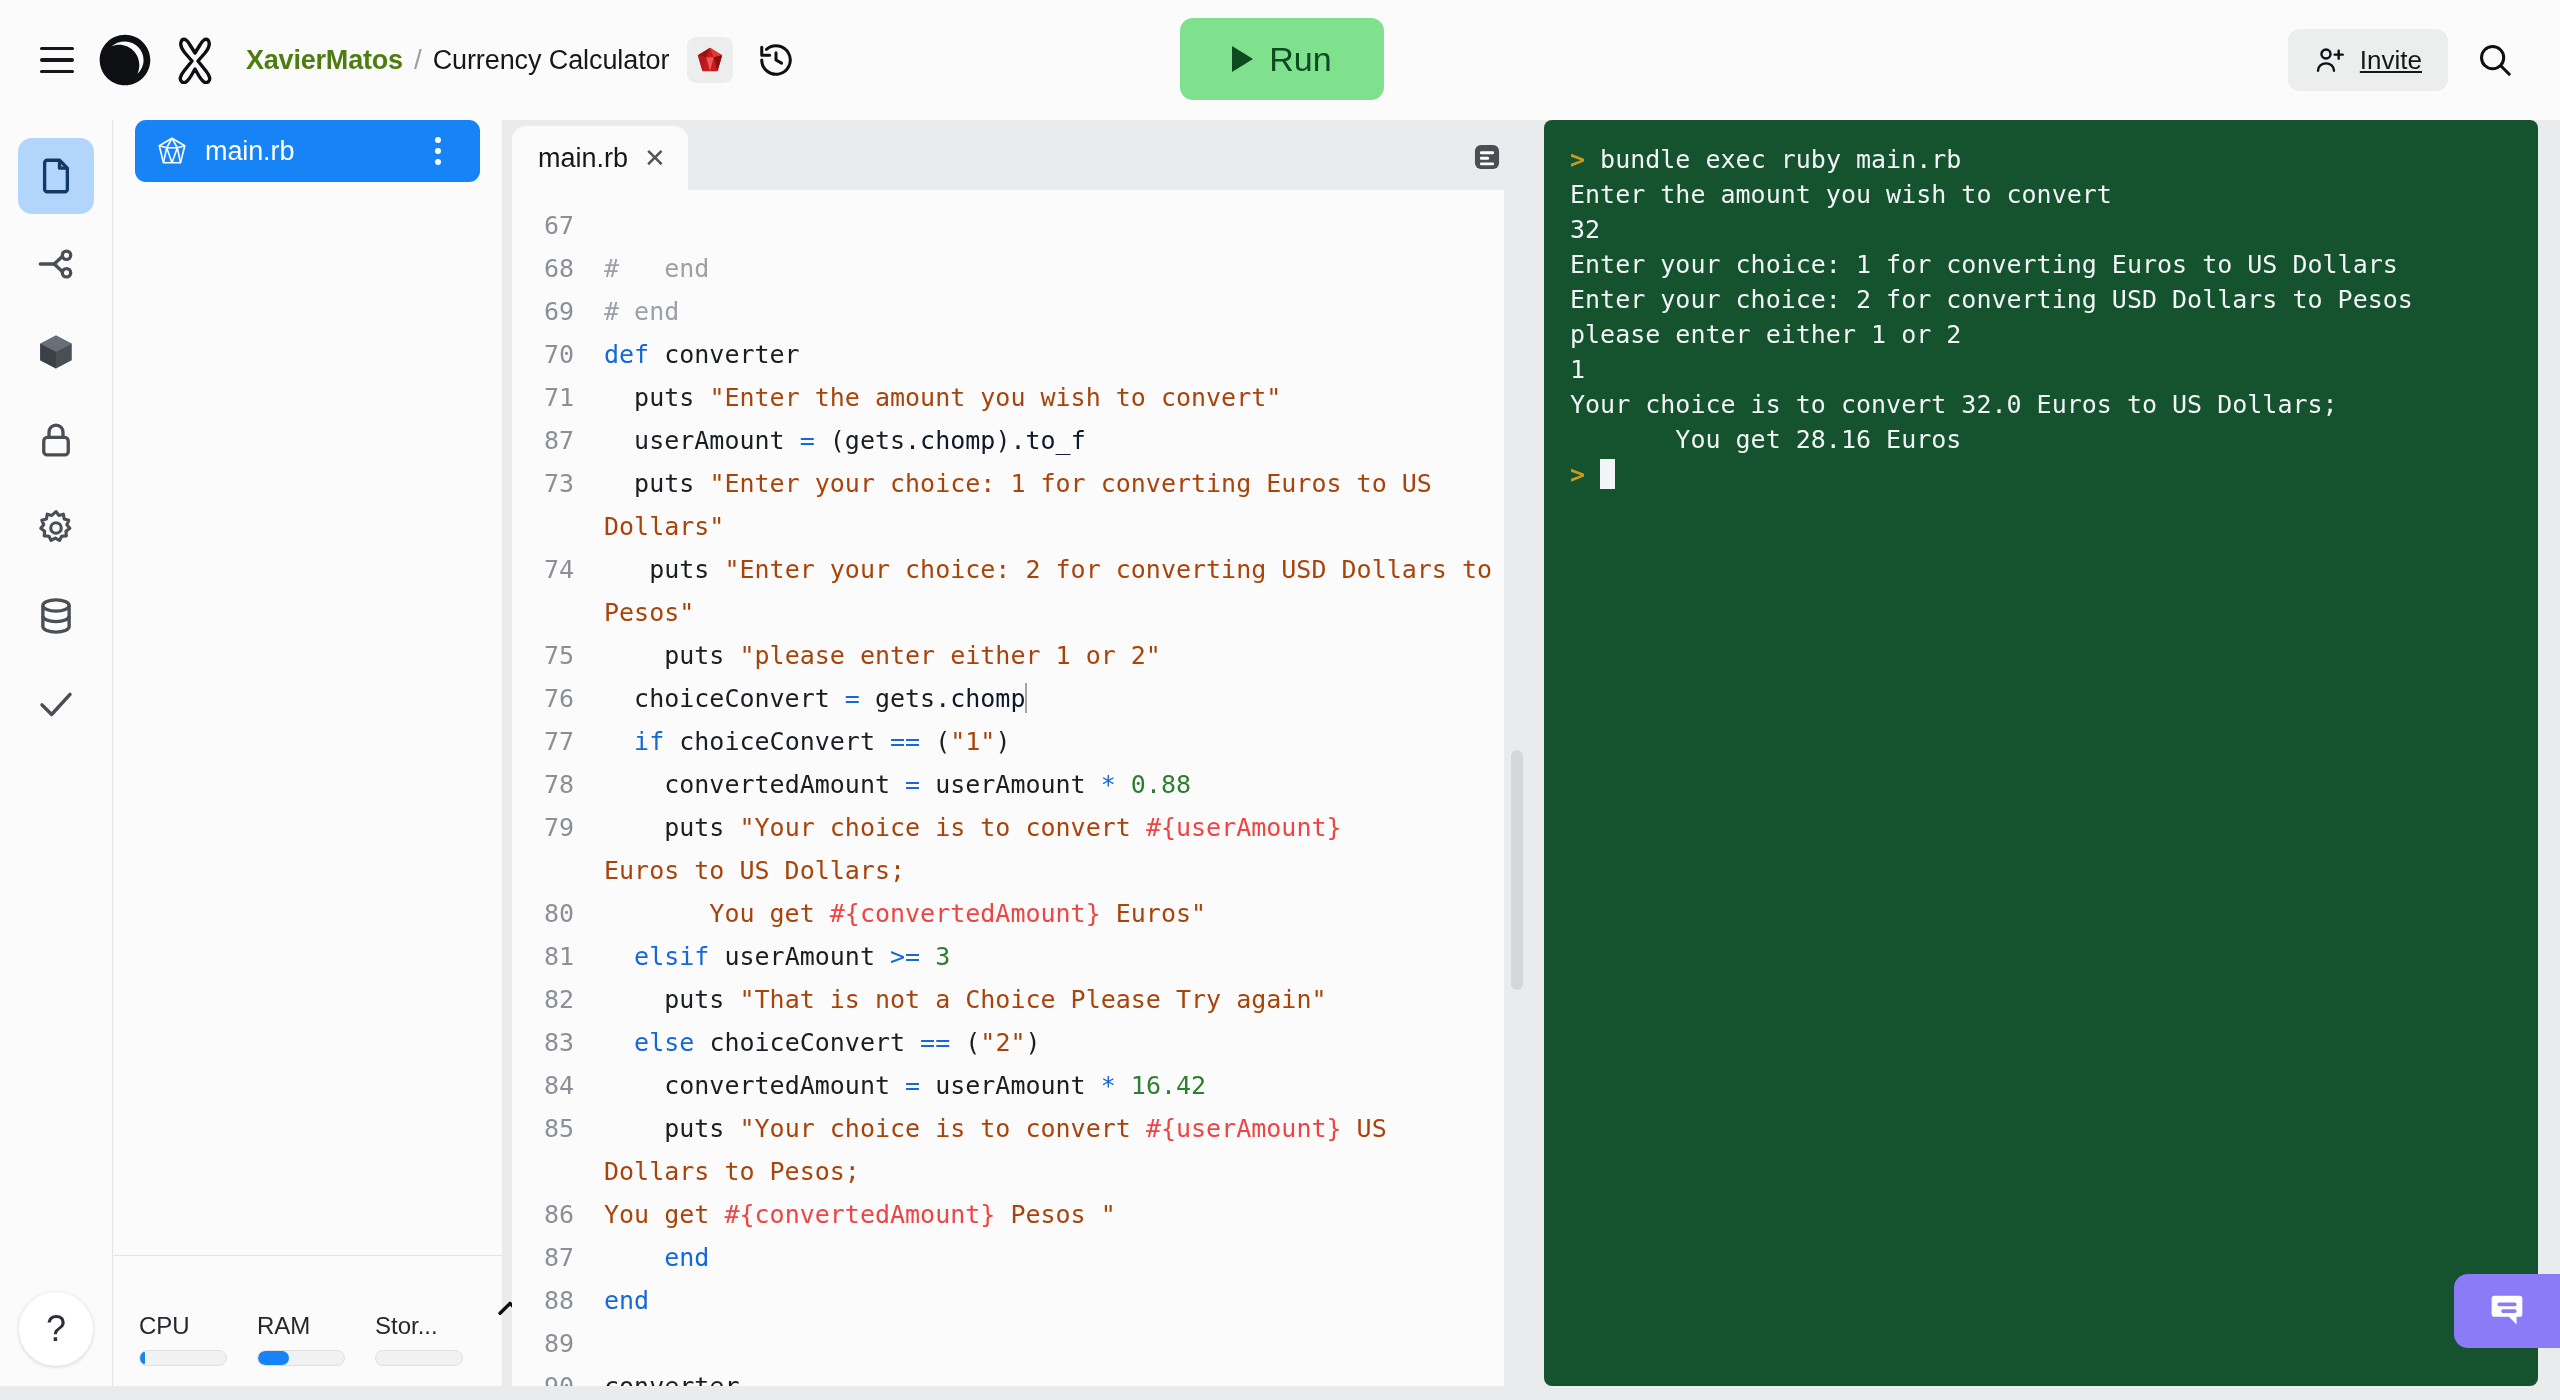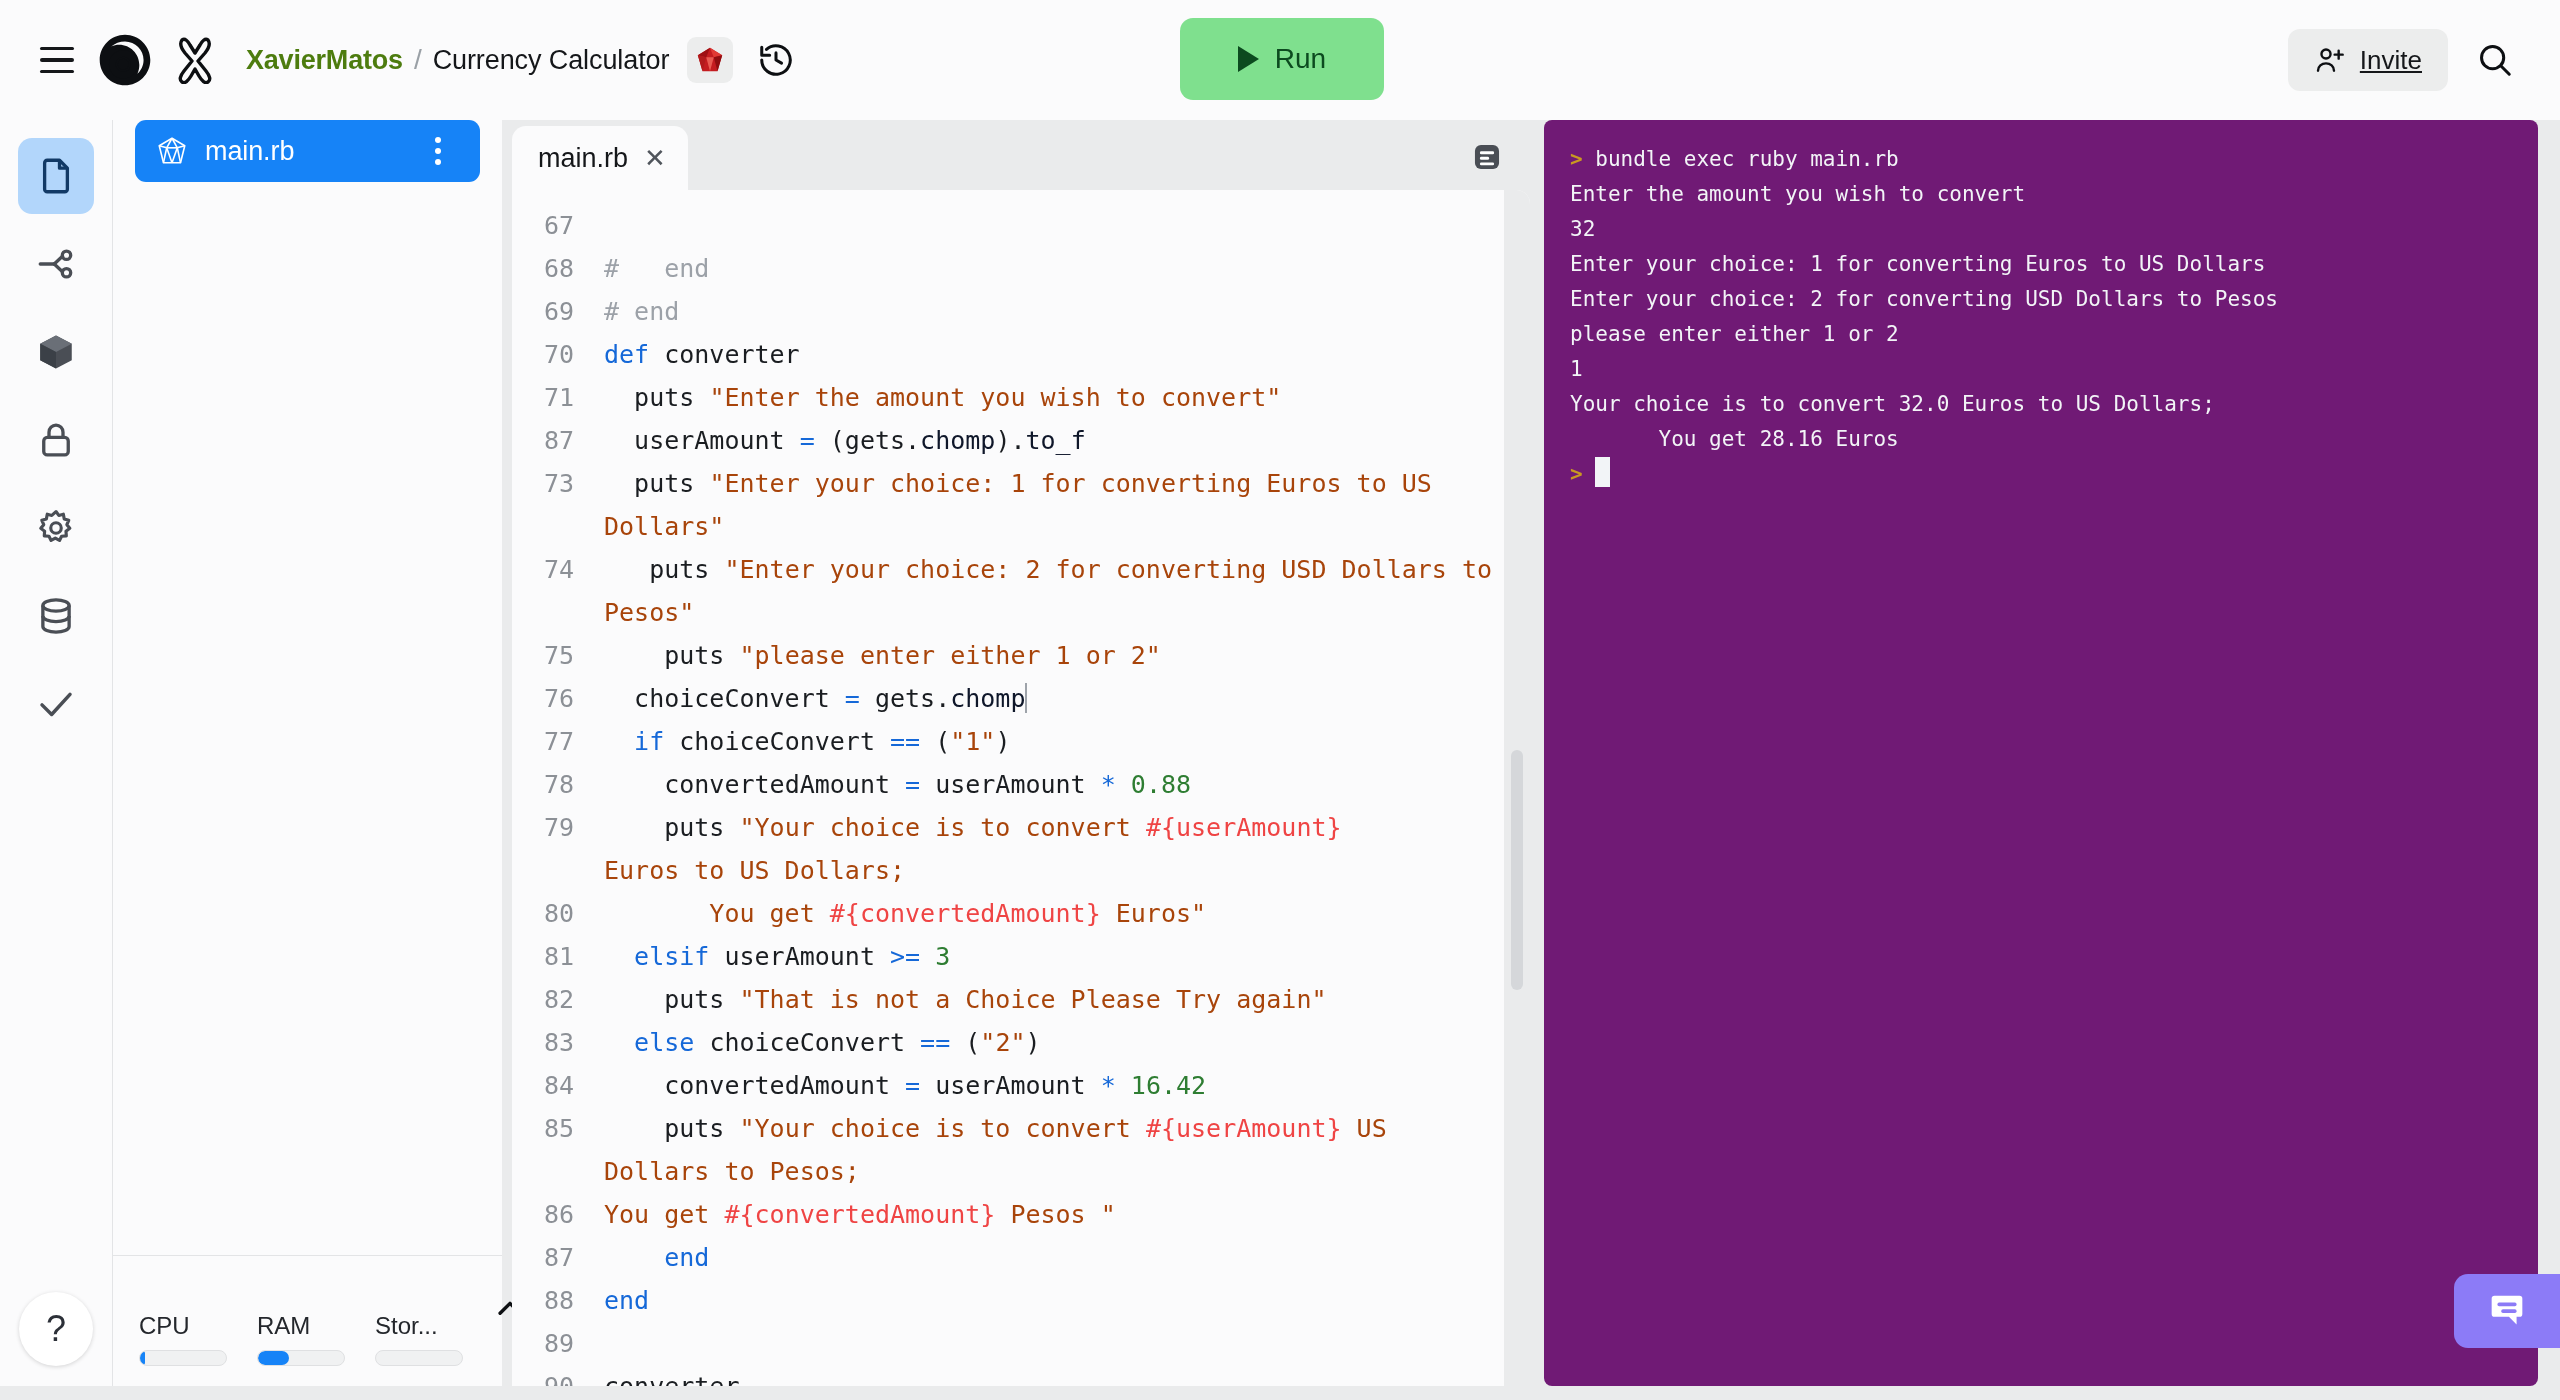--- a/index.html
+++ b/index.html
@@ -41,21 +41,21 @@
     background: #eceded; display: flex; align-items: center; justify-content: center;
     cursor: pointer;
   }
   .hist-btn { margin-left: 12px; }
 
   .run-btn {
     position: absolute; left: 1180px; top: 18px;
     width: 204px; height: 82px; border-radius: 13px;
     background: #7fe08e; border: none; cursor: pointer;
     display: flex; align-items: center; justify-content: center; gap: 16px;
-    font-size: 28px; font-weight: 500; color: #0c4a1f;
+    font-size: 34px; font-weight: 500; color: #0c4a1f;
     font-family: "Liberation Sans", sans-serif;
   }
   .run-tri { width: 0; height: 0; border-left: 21px solid #0c4a1f; border-top: 13px solid transparent; border-bottom: 13px solid transparent; }
 
   .hdr-right { margin-left: auto; display: flex; align-items: center; gap: 16px; }
   .invite-btn {
     height: 62px; border-radius: 12px; background: #eceded; border: none; cursor: pointer;
     display: flex; align-items: center; gap: 14px; padding: 0 26px;
     font-size: 26px; color: #15171a; font-family: "Liberation Sans", sans-serif; text-decoration: underline;
   }
@@ -165,24 +165,24 @@
   
   .console-wrap { width: 1030px; flex: 0 0 1030px; display: flex; flex-direction: column; margin-left: 0; min-height: 0; }
   .console-tabs { height: 70px; flex: 0 0 70px; display: flex; align-items: flex-end; padding-left: 14px; }
   .ctab {
     height: 62px; display: flex; align-items: center; padding: 0 26px;
     border-top-left-radius: 13px; border-top-right-radius: 13px;
     font-size: 27px; cursor: pointer; color: #6c7178;
   }
   .ctab.active { background: #fbfbfc; color: #15171a; }
   .console {
-    flex: 1; background: #701a75; border-radius: 8px;
+    flex: 1; background: #14532d; border-radius: 8px;
     margin: 0 22px 0 14px; padding: 22px 26px 0 26px;
     font-family: "DejaVu Sans Mono", monospace;
-    font-size: 21px; line-height: 35px; color: #f2f4f7;
+    font-size: 25px; line-height: 35px; color: #f2f4f7;
     overflow: hidden; white-space: pre-wrap; min-height: 0;
     position: relative;
   }
   .prompt-chev { color: #c99a21; font-weight: 700; }
   .blk-cursor { display: inline-block; width: 15px; height: 30px; background: #f2f4f7; vertical-align: -6px; }
 
   .chat-fab {
     position: absolute; right: 0; bottom: 52px;
     width: 106px; height: 74px; background: #8c7bf7;
     border-top-left-radius: 14px; border-bottom-left-radius: 14px;

